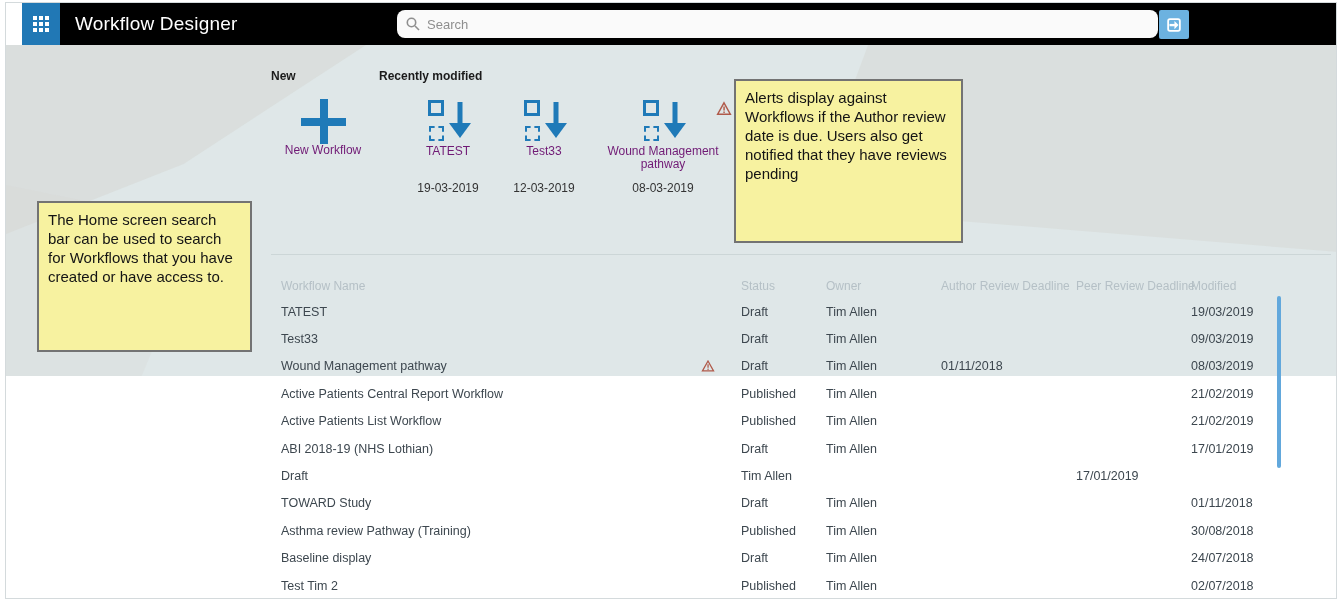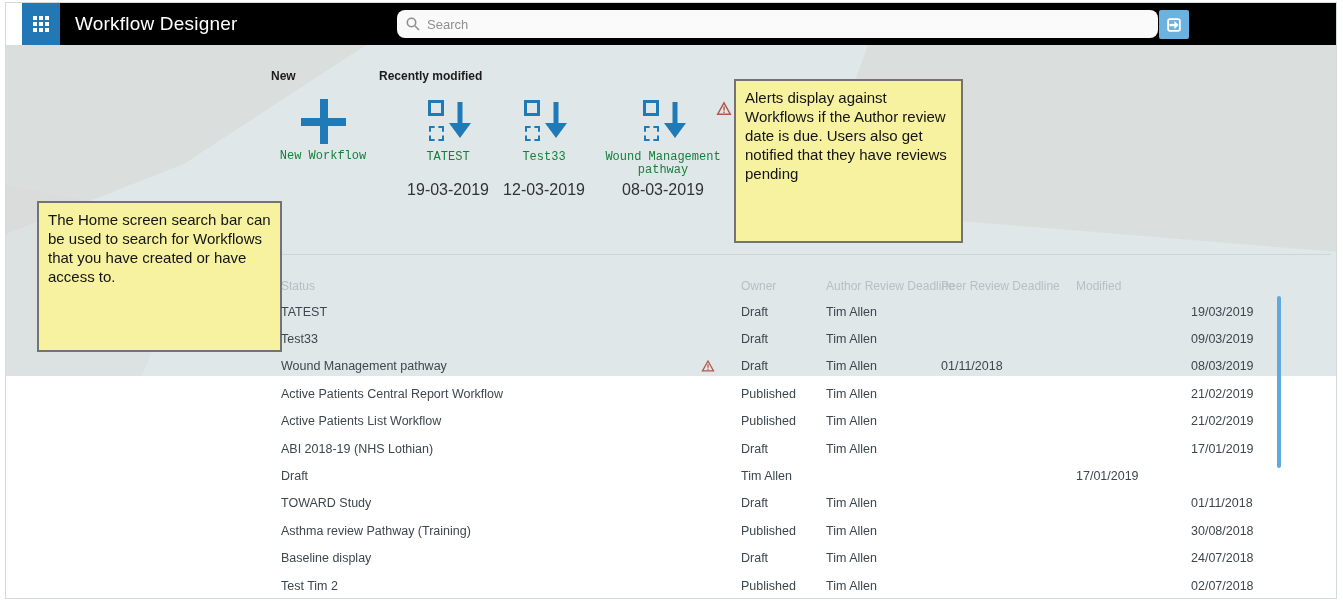--- a/index.html
+++ b/index.html
@@ -21,35 +21,35 @@
   
   .band { position:absolute; left:0; top:42px; width:100%; height:331px; background:#dfe7e8; overflow:hidden; }
   .wm { position:absolute; background:#d6d7d3; }
   .wm1 { left:-20px; top:0; width:380px; height:205px; opacity:.55; clip-path:polygon(0 0,100% 0,52% 58%,0 96%); }
   .wm2 { left:620px; top:0; width:712px; height:225px; opacity:.5; clip-path:polygon(34% 0,100% 0,100% 92%,46% 78%,30% 34%); }
   .wm3 { left:0; top:140px; width:330px; height:200px; opacity:.3; clip-path:polygon(0 0,60% 20%,40% 100%,0 100%); }
   .band-divider { position:absolute; left:265px; top:251px; width:1060px; height:1px; background:rgba(90,110,115,.14); }
 
   .sec-head { position:absolute; font-size:12px; font-weight:bold; color:#1b1b1b; }
   .tile { position:absolute; top:96px; text-align:center; cursor:pointer; }
-  .tile-label { margin-top:6px; font-size:12px; color:#15803d; line-height:13px; min-height:28px;font-family:Liberation Mono, monospace; }
-  .tile-date { font-size:16px; color:#333; margin-top:2px; }
+  .tile-label { font-size:12px; color:#701a75; line-height:13px; min-height:28px; }
+  .tile-date { font-size:12px; color:#333; margin-top:8px; }
   .plus-ic { position:relative; width:45px; height:45px; margin:0 auto; }
   .plus-ic i { position:absolute; background:#1f7ab8; }
   .plus-ic i.h { left:0; top:19px; width:45px; height:8px; }
   .plus-ic i.v { left:19px; top:0; width:8px; height:45px; }
   .wf-ic { position:relative; width:46px; height:46px; margin:0 auto; }
   .wf-ic .sq1 { position:absolute; left:3px; top:1px; width:16px; height:16px; border:3px solid #1f7ab8; }
   .wf-ic .sq2 { position:absolute; left:4px; top:27px; width:15px; height:15px; border:2px dashed #1f7ab8; }
   .wf-ic svg { position:absolute; left:24px; top:3px; }
   .tile-alert { position:absolute; right:-4px; top:2px; }
 
   
   .note { position:absolute; background:#f7f2a0; border:2px solid #737373; padding:7px 9px; font-size:15px; line-height:19px; color:#141414; }
-  .note-left  { left:31px; top:198px; width:245px; height:151px; }
+  .note-left  { left:31px; top:198px; width:215px; height:151px; }
   .note-right { left:728px; top:76px; width:229px; height:164px; }
 
   
   .grid6 { display:grid; grid-template-columns:460px 85px 115px 135px 115px 147px; align-items:center; }
   .thead { position:absolute; left:275px; top:270px; width:1057px; height:26px; }
   .thead .hc { font-size:12px; color:#b5c0c6; cursor:pointer; white-space:nowrap; }
   .tbody { position:absolute; left:275px; top:295px; width:1057px; }
   .trow { height:27.4px; cursor:pointer; font-size:12.5px; color:#3d474f; }
   .trow .c { white-space:nowrap; overflow:hidden; }
   .trow .name { position:relative; padding-right:50px; }
@@ -158,20 +158,21 @@
     </div>
 
   <div class="note note-left">
     <span>The Home screen search bar can be used to search for Workflows that you have created or have access to.</span>
   </div>
   <div class="note note-right">
     <span>Alerts display against Workflows if the Author review date is due. Users also get notified that they have reviews pending</span>
   </div>
 
   <div class="thead grid6" id="thead">
+      <div class="hc">Workflow Name</div>
       <div class="hc">Status</div>
       <div class="hc">Owner</div>
       <div class="hc">Author Review Deadline</div>
       <div class="hc">Peer Review Deadline</div>
       <div class="hc">Modified</div>
     </div>
   <div class="tbody" id="tbody">
       <div class="trow grid6">
     <div class="c name">
       <span>TATEST</span>

